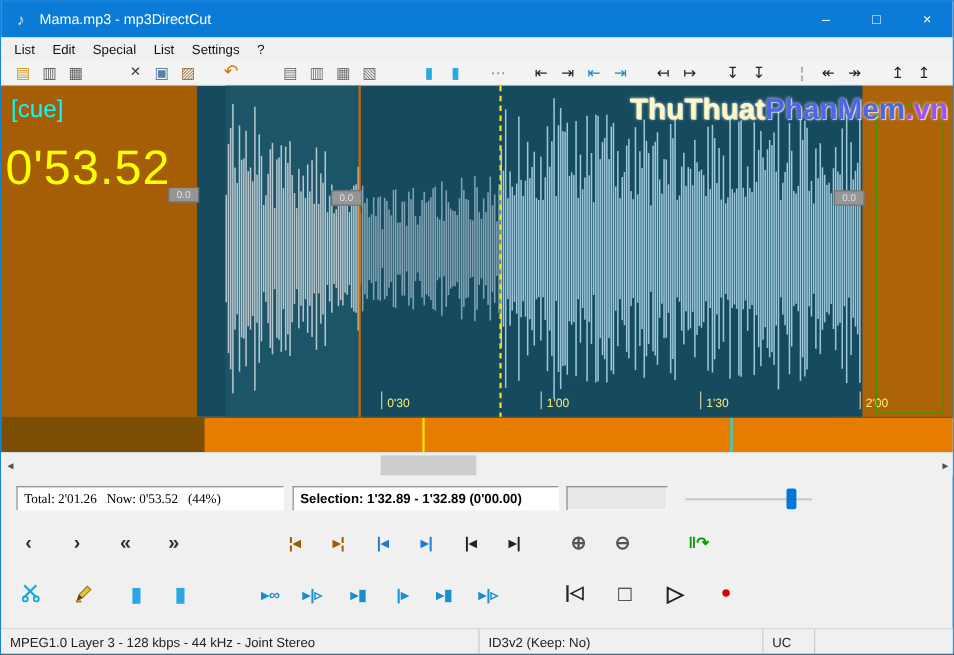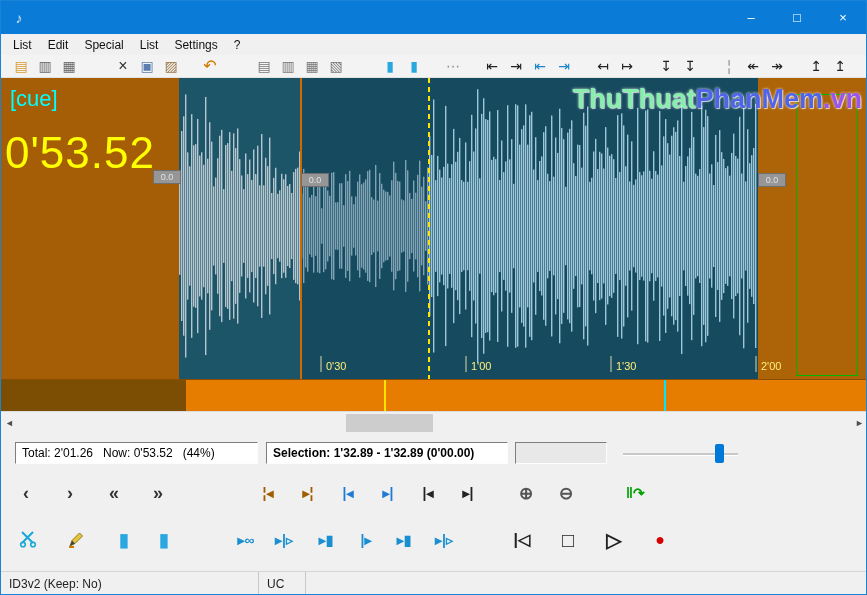--- a/index.html
+++ b/index.html
@@ -26,50 +26,50 @@
   .toolbar { position:absolute; top:54px; left:0; width:100%; height:23px;
     background:#f3f3f3; display:flex; align-items:center; padding-left:8px; border-bottom:1px solid #e2e2e2;}
   .tbtn { display:inline-flex; width:24px; height:21px; align-items:center; justify-content:center; }
   .tbtn .g { font-size:14px; line-height:1; }
   .tsep { display:inline-block; width:15px; height:21px; }
   
   .wave-area { position:absolute; top:77px; left:0; width:867px; height:301px; background:#164a5e; }
   .side-panel { position:absolute; top:0; height:301px; background:#a55e06; }
   .side-panel.left { left:0; width:178px; }
   .side-panel.right { left:757px; width:110px; background:#ad6307; }
-  #waveplot { position:absolute; left:178px; top:0; width:579px; height:301px; }
+  #waveplot { position:absolute; left:178px; top:0; width:579px; height:301px;padding-left:26px; }
   .selection-frame { position:absolute; left:795px; top:16px; width:62px; height:282px;
     border:1px solid #00b400; }
   .cue-label { position:absolute; left:9px; top:8px; font-size:22px; color:#00ffff; z-index:3; }
   .time-display { position:absolute; left:4px; top:50px; font-size:44px; color:#ffff00;
     z-index:3; letter-spacing:1px; white-space:nowrap; }
   .watermark { position:absolute; right:6px; top:6px; font-size:27px; font-weight:bold;
     z-index:3; white-space:nowrap; text-shadow:0 0 3px rgba(255,255,255,.85),1px 1px 0 rgba(255,255,255,.6); }
-  .wm-1 { color:#86efac; } .wm-2 { color:#4f64e8; } .wm-3 { color:#9a55ee; }
+  .wm-1 { color:#fef9c3; } .wm-2 { color:#4f64e8; } .wm-3 { color:#9a55ee; }
   .gain-badge { position:absolute; width:28px; height:14px; background:#969696;
     border:1px solid #6e6e6e; color:#e2e2e2; font-size:9px; text-align:center;
     line-height:12px; z-index:4; }
   
   .timeline { position:absolute; top:378px; left:0; width:867px; height:32px; background:#e67d00;
     border-top:1px solid #8a4d00; }
   .timeline-played { position:absolute; left:0; top:0; width:185px; height:100%; background:#7b4e04; }
   .tl-marker { position:absolute; top:0; width:2px; height:100%; }
   
   .scrollbar { position:absolute; top:410px; left:0; width:867px; height:22px; background:#f0f0f0;
     border-top:1px solid #dcdcdc; }
   .sb-arrow { position:absolute; top:0; width:17px; height:22px; display:flex; align-items:center;
     justify-content:center; font-size:9px; color:#505050; }
   .sb-arrow.left { left:0; } .sb-arrow.right { right:0; }
   .sb-thumb { position:absolute; left:345px; top:2px; width:87px; height:18px; background:#cdcdcd; }
   
   .field { position:absolute; top:441px; height:22px; background:#fff; font-size:12px;
     border:1px solid; border-color:#7e7e7e #fdfdfd #fdfdfd #7e7e7e;
     display:flex; align-items:center; padding-left:6px; }
   .field span { white-space:pre; }
-  .field.total { left:14px; width:243px; }
+  .field.total { left:14px; width:243px;font-family:Liberation Serif, serif; }
   .field.selection { left:265px; width:242px;font-weight:bold; }
   .field.aux { left:514px; width:92px; background:#e8e8e8; }
   .slider-track { position:absolute; left:622px; top:452px; width:115px; height:3px;
     background:#c8c8c8; border-bottom:1px solid #fff; }
   .slider-thumb { position:absolute; left:714px; top:443px; width:9px; height:19px;
     background:#0078d7; border-radius:2px; }
   
   .transport { position:absolute; top:477px; left:0; width:867px; height:30px;
     display:flex; align-items:center; padding-left:14px; }
   .playback  { position:absolute; top:520px; left:0; width:867px; height:38px;
@@ -84,20 +84,21 @@
   .status-seg { height:100%; display:flex; align-items:center; padding-left:8px; font-size:12px;
     color:#222; border-right:1px solid #c8c8c8; overflow:hidden; }
 </style>
 </head>
 <body>
 
 <div class="window">
 
   <div class="titlebar">
     <span class="app-icon">♪</span>
+    <span class="title-text">Mama.mp3 - mp3DirectCut</span>
     <div class="win-controls">
       <span class="win-btn">–</span>
       <span class="win-btn">□</span>
       <span class="win-btn">×</span>
     </div>
   </div>
 
   <div class="menubar">
 
   <span class="menu-item"><span>List</span></span>
@@ -635,20 +636,23 @@
       <span class="ibtn" style="margin-left: 20px;">
         <span class="g" style="color: rgb(34, 34, 34); font-size: 20px;">▷</span>
       </span>
       <span class="ibtn" style="margin-left: 20px;">
         <span class="g" style="color: rgb(212, 0, 0); font-size: 16px;">●</span>
       </span>
     </div>
 
   <div class="statusbar">
 
+  <div class="status-seg" style="width: 435px;">
+        <span>MPEG1.0 Layer 3 - 128 kbps - 44 kHz - Joint Stereo</span>
+      </div>
       <div class="status-seg" style="width: 258px;">
         <span>ID3v2 (Keep: No)</span>
       </div>
       <div class="status-seg" style="width: 47px;">
         <span>UC</span>
       </div>
     </div>
 
 </div>
 

